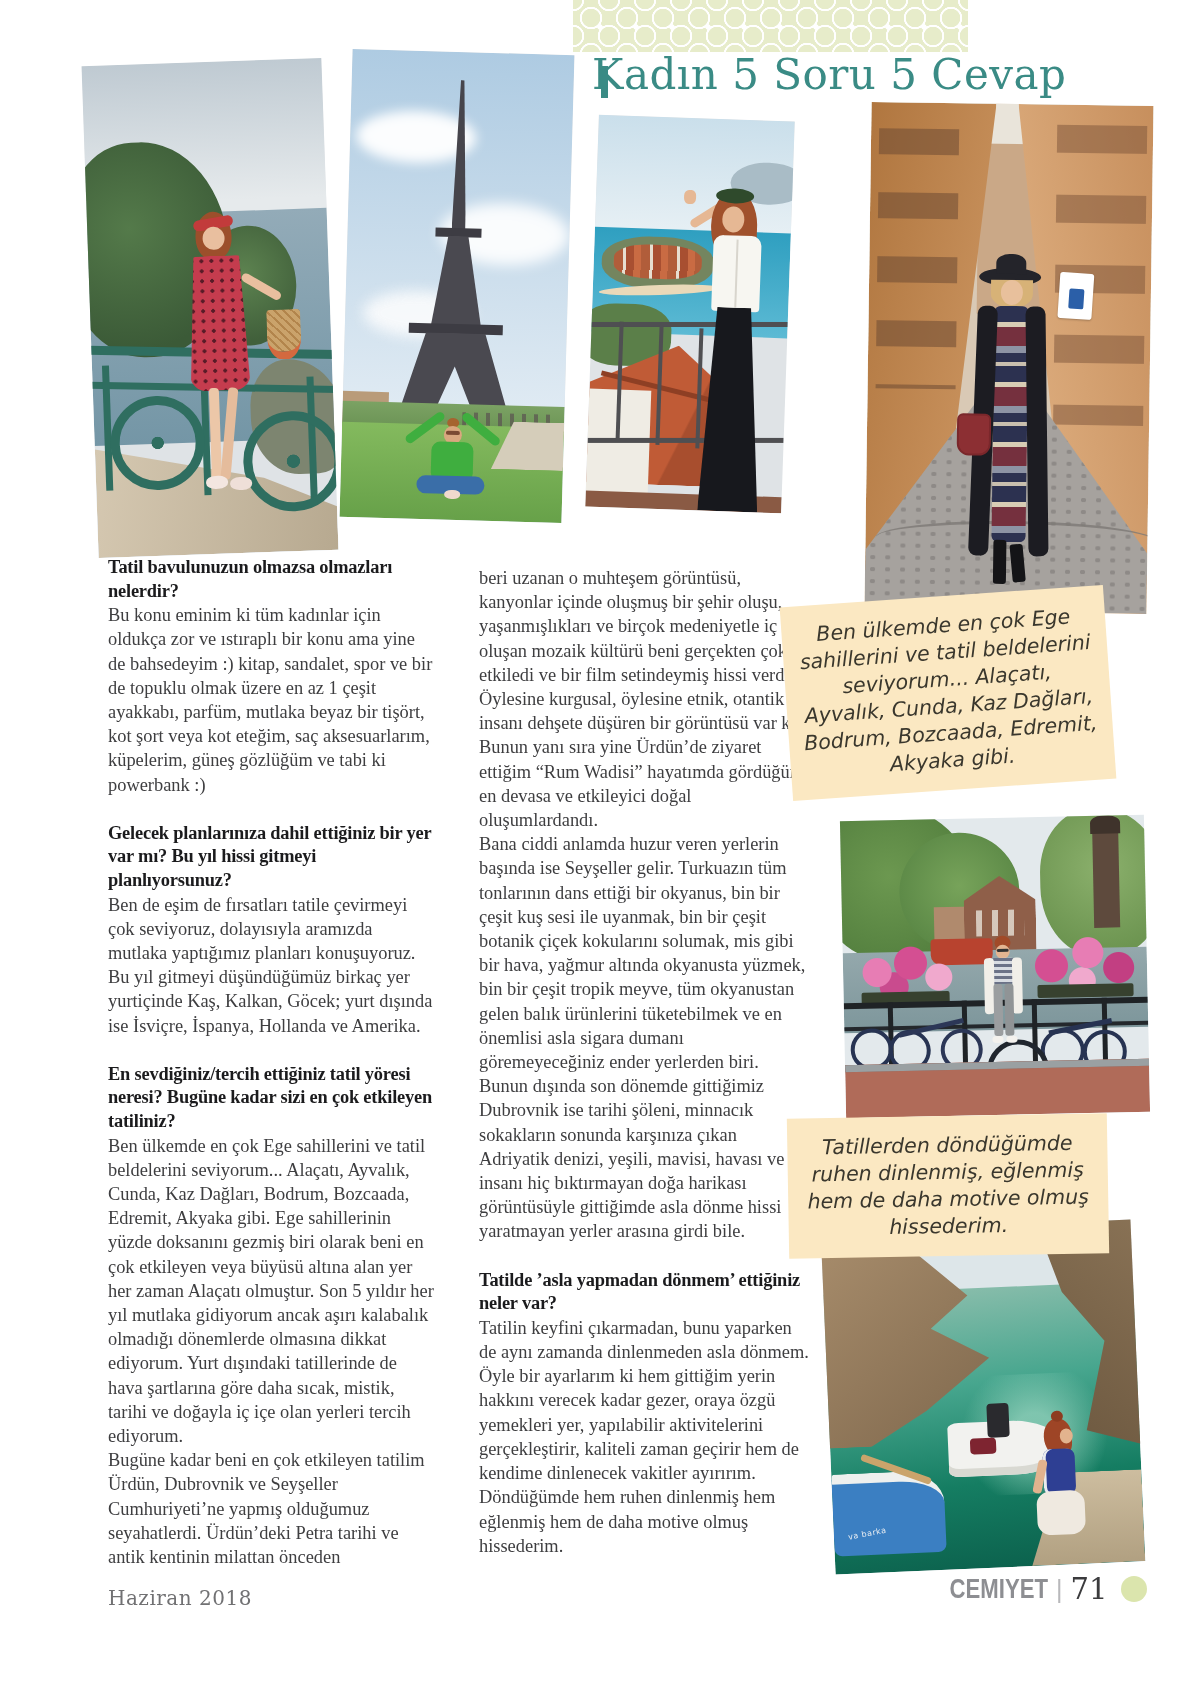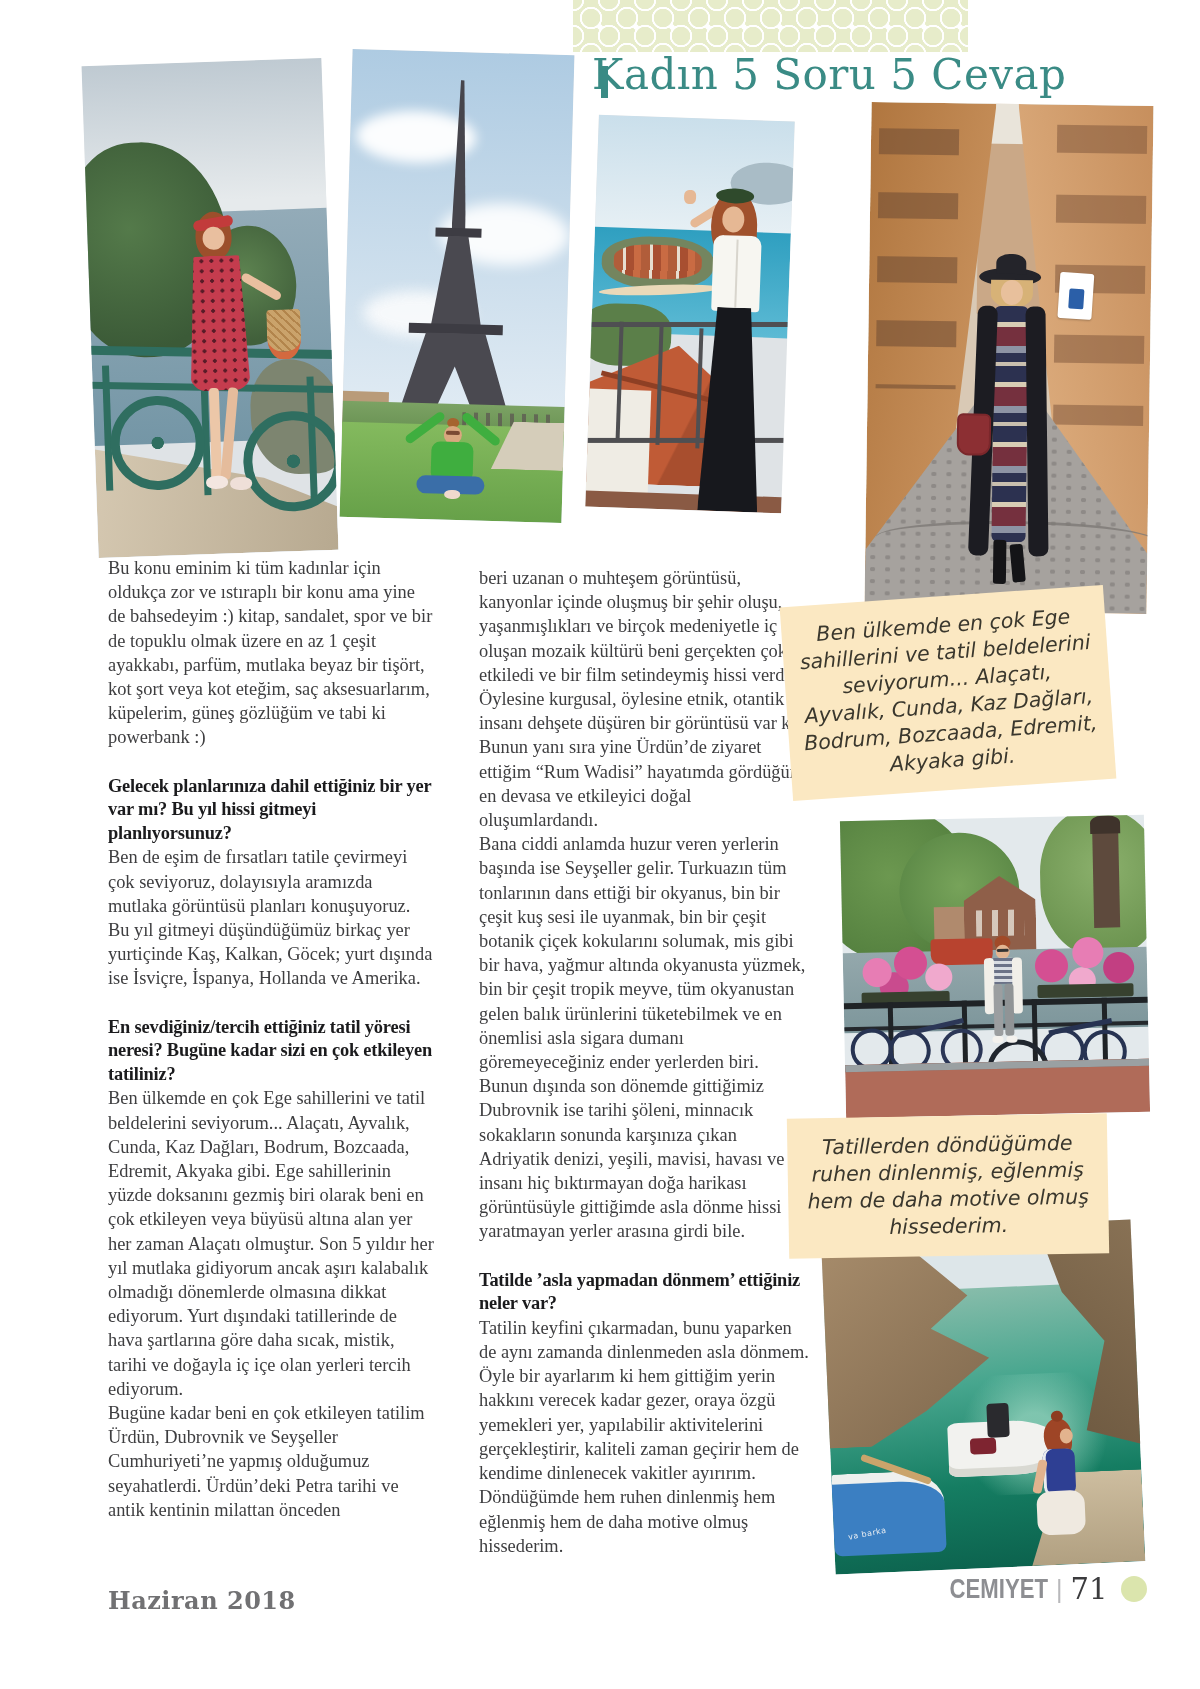--- a/index.html
+++ b/index.html
@@ -22,21 +22,21 @@
   
   .col{position:absolute;font-size:18.4px;line-height:24.2px;color:#3e3e40;}
   .col p{margin:0;}
   .col p.q{font-weight:700;color:#1b1b1d;margin-top:25px;line-height:23.6px;letter-spacing:-.2px;}
   .col p.q:first-child{margin-top:0;}
   
   .pullquote{position:absolute;background:#fbe8c2;padding:16px 14px;text-align:center;
     font-family:"DejaVu Sans",sans-serif;font-style:italic;font-size:20.5px;line-height:27px;color:#3a372d;z-index:6;}
   
   .footer-date{position:absolute;left:108px;top:1586px;font-family:"DejaVu Serif",serif;
-    font-size:24px;color:#717173;letter-spacing:.5px;font-weight:bold;}
+    font-size:20px;color:#717173;letter-spacing:.5px;}
   .footer-right{position:absolute;left:928px;top:1572px;display:flex;align-items:center;gap:8px;}
   .mag-name{font-family:"Liberation Sans",sans-serif;font-weight:700;font-size:27px;color:#8d8e92;
     transform:scaleX(.82);transform-origin:right;letter-spacing:0;}
   .mag-sep{font-family:"Liberation Sans",sans-serif;font-weight:300;font-size:25px;color:#b8b8bb;}
   .page-num{font-family:"DejaVu Serif",serif;font-size:29px;color:#3b3b3d;}
   .footer-dot{width:26px;height:26px;border-radius:50%;background:#dbe5ad;margin-left:6px;}
   .boat-label{position:absolute;left:14px;top:46px;font-family:"DejaVu Sans",sans-serif;
     font-size:8px;color:#e8edf2;transform:rotate(-8deg);letter-spacing:.5px;}
 </style>
 </head>
@@ -153,23 +153,24 @@
       <div class="s" style="left:30px;top:52px;width:34px;height:236px;background:repeating-linear-gradient(180deg,#2c3150 0 16px,#d8ccb4 16px 21px,#75303e 21px 40px,#8d93a4 40px 47px,#2c3150 47px 56px,#c9bfae 56px 60px);border-radius:6px;"></div>
       <div class="s" style="left:10px;top:52px;width:20px;height:250px;background:#1c1c22;border-radius:8px;transform:rotate(1.5deg);"></div>
       <div class="s" style="left:64px;top:52px;width:20px;height:250px;background:#1c1c22;border-radius:8px;transform:rotate(-1.5deg);"></div>
       <div class="s" style="left:-6px;top:160px;width:30px;height:38px;background:#8c2f33;border:2px solid #7a272b;border-radius:6px 6px 12px 12px;"></div>
       <div class="s" style="left:32px;top:286px;width:13px;height:44px;background:#141417;border-radius:3px;"></div>
       <div class="s" style="left:50px;top:290px;width:13px;height:38px;background:#141417;border-radius:3px;transform:rotate(-6deg);"></div>
     </div>
   </div>
 
   <div class="col" style="left:108px;top:556px;width:328px;">
+    <p class="q">Tatil bavulunuzun olmazsa olmazları nelerdir?</p>
     <p class="a">Bu konu eminim ki tüm kadınlar için oldukça zor ve ıstıraplı bir konu ama yine de bahsedeyim :) kitap, sandalet, spor ve bir de topuklu olmak üzere en az 1 çeşit ayakkabı, parfüm, mutlaka beyaz bir tişört, kot şort veya kot eteğim, saç aksesuarlarım, küpelerim, güneş gözlüğüm ve tabi ki powerbank :)</p>
     <p class="q">Gelecek planlarınıza dahil ettiğiniz bir yer var mı? Bu yıl hissi gitmeyi planlıyorsunuz?</p>
-    <p class="a">Ben de eşim de fırsatları tatile çevirmeyi çok seviyoruz, dolayısıyla aramızda mutlaka görüntüsü planları konuşuyoruz. Bu yıl gitmeyi düşündüğümüz birkaç yer yurtiçinde Kaş, Kalkan, Göcek; yurt dışında ise İsviçre, İspanya, Hollanda ve Amerika.</p>
+    <p class="a">Ben de eşim de fırsatları tatile çevirmeyi çok seviyoruz, dolayısıyla aramızda mutlaka yaptığımız planları konuşuyoruz. Bu yıl gitmeyi düşündüğümüz birkaç yer yurtiçinde Kaş, Kalkan, Göcek; yurt dışında ise İsviçre, İspanya, Hollanda ve Amerika.</p>
     <p class="q">En sevdiğiniz/tercih ettiğiniz tatil yöresi neresi? Bugüne kadar sizi en çok etkileyen tatiliniz?</p>
     <p class="a">Ben ülkemde en çok Ege sahillerini ve tatil beldelerini seviyorum... Alaçatı, Ayvalık, Cunda, Kaz Dağları, Bodrum, Bozcaada, Edremit, Akyaka gibi. Ege sahillerinin yüzde doksanını gezmiş biri olarak beni en çok etkileyen veya büyüsü altına alan yer her zaman Alaçatı olmuştur. Son 5 yıldır her yıl mutlaka gidiyorum ancak aşırı kalabalık olmadığı dönemlerde olmasına dikkat ediyorum. Yurt dışındaki tatillerinde de hava şartlarına göre daha sıcak, mistik, tarihi ve doğayla iç içe olan yerleri tercih ediyorum.</p>
     <p class="a">Bugüne kadar beni en çok etkileyen tatilim Ürdün, Dubrovnik ve Seyşeller Cumhuriyeti’ne yapmış olduğumuz seyahatlerdi. Ürdün’deki Petra tarihi ve antik kentinin milattan önceden</p>
   </div>
 
   <div class="col" style="left:479px;top:566px;width:331px;">
     <p class="a">beri uzanan o muhteşem görüntüsü, kanyonlar içinde oluşmuş bir şehir oluşu, yaşanmışlıkları ve birçok medeniyetle iç içe oluşan mozaik kültürü beni gerçekten çok etkiledi ve bir film setindeymiş hissi verdi. Öylesine kurgusal, öylesine etnik, otantik ve insanı dehşete düşüren bir görüntüsü var ki. Bunun yanı sıra yine Ürdün’de ziyaret ettiğim “Rum Wadisi” hayatımda gördüğüm en devasa ve etkileyici doğal oluşumlardandı.</p>
     <p class="a">Bana ciddi anlamda huzur veren yerlerin başında ise Seyşeller gelir. Turkuazın tüm tonlarının dans ettiği bir okyanus, bin bir çeşit kuş sesi ile uyanmak, bin bir çeşit botanik çiçek kokularını solumak, mis gibi bir hava, yağmur altında okyanusta yüzmek, bin bir çeşit tropik meyve, tüm okyanustan gelen balık ürünlerini tüketebilmek ve en önemlisi asla sigara dumanı göremeyeceğiniz ender yerlerden biri. Bunun dışında son dönemde gittiğimiz Dubrovnik ise tarihi şöleni, minnacık sokakların sonunda karşınıza çıkan Adriyatik denizi, yeşili, mavisi, havası ve insanı hiç bıktırmayan doğa harikası görüntüsüyle gittiğimde asla dönme hissi yaratmayan yerler arasına girdi bile.</p>
     <p class="q">Tatilde ’asla yapmadan dönmem’ ettiğiniz neler var?</p>
     <p class="a">Tatilin keyfini çıkarmadan, bunu yaparken de aynı zamanda dinlenmeden asla dönmem. Öyle bir ayarlarım ki hem gittiğim yerin hakkını verecek kadar gezer, oraya özgü yemekleri yer, yapılabilir aktivitelerini gerçekleştirir, kaliteli zaman geçirir hem de kendime dinlenecek vakitler ayırırım. Döndüğümde hem ruhen dinlenmiş hem eğlenmiş hem de daha motive olmuş hissederim.</p>

